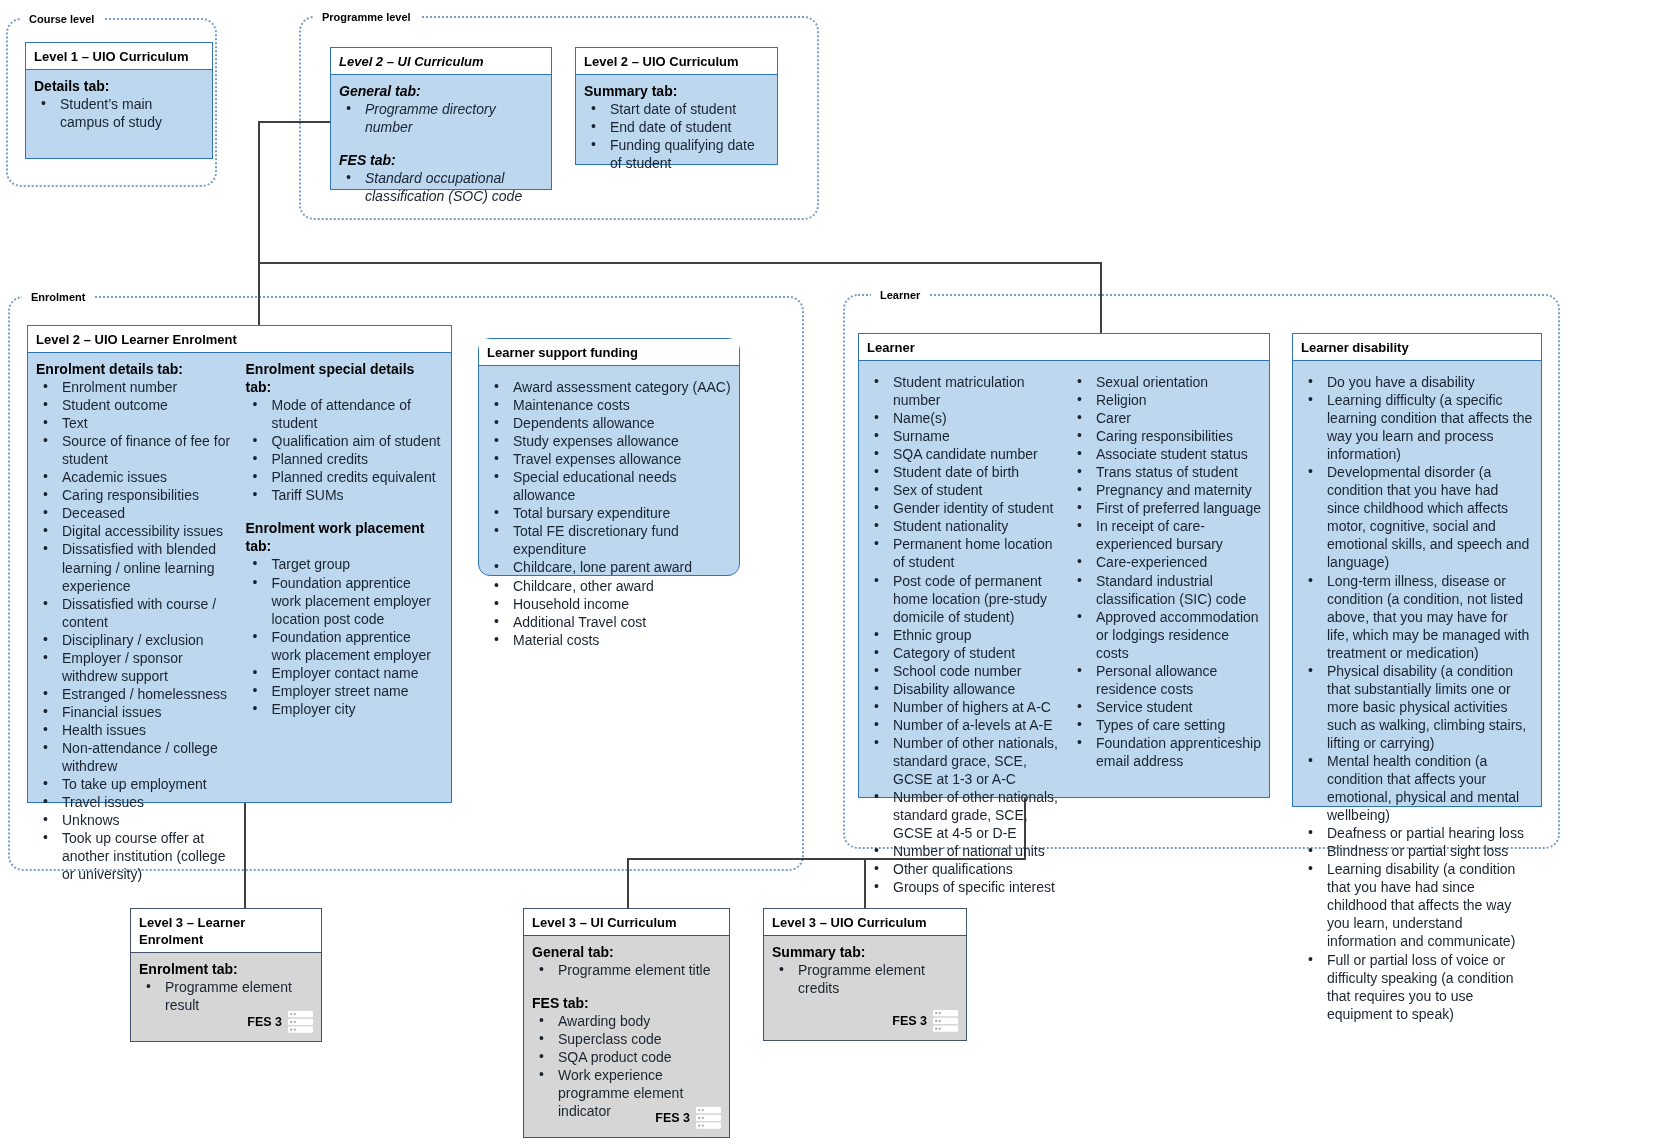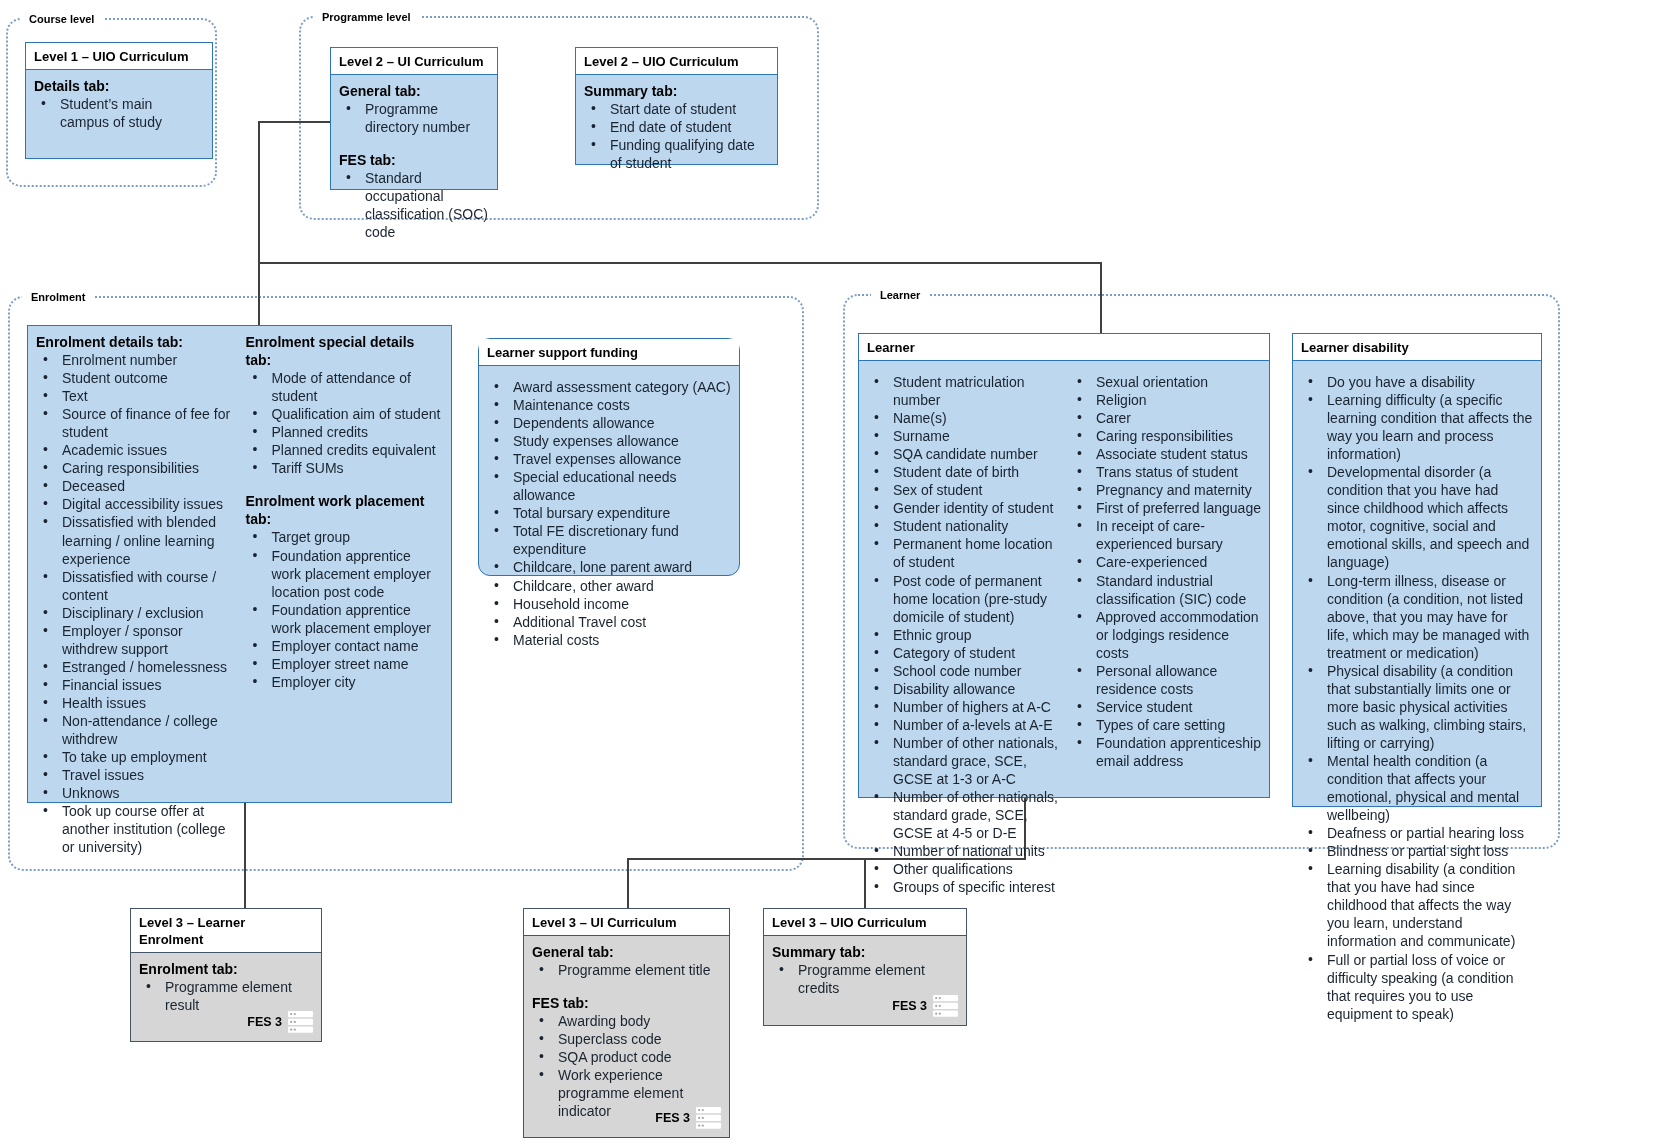--- a/index.html
+++ b/index.html
@@ -68,21 +68,21 @@
   <div class="box" style="left:25px;top:42px;width:188px;height:117px;">
     <div class="box-header">Level 1 – UIO Curriculum</div>
     <div class="box-body">
         <div class="sec-heading">Details tab:</div>
         <ul class="bullets">
           <li>Student’s main campus of study</li>
         </ul>
       </div>
   </div>
 
-  <div class="box" style="left:330px;top:47px;width:168px;height:143px;">
+  <div class="box" style="left:330px;top:47px;width:222px;height:143px;font-style:italic;">
     <div class="box-header">Level 2 – UI Curriculum</div>
     <div class="box-body">
         <div class="sec-heading">General tab:</div>
         <ul class="bullets">
           <li>Programme directory number</li>
         </ul>
         <div class="sec-heading">FES tab:</div>
         <ul class="bullets">
           <li>Standard occupational classification (SOC) code</li>
         </ul>
@@ -95,20 +95,21 @@
         <div class="sec-heading">Summary tab:</div>
         <ul class="bullets">
           <li>Start date of student</li>
           <li>End date of student</li>
           <li>Funding qualifying date of student</li>
         </ul>
       </div>
   </div>
 
   <div class="box" style="left:27px;top:325px;width:425px;height:478px;">
+    <div class="box-header">Level 2 – UIO Learner Enrolment</div>
     <div class="box-body two-col">
       <div class="col">
           <div class="sec-heading">Enrolment details tab:</div>
           <ul class="bullets">
             <li>Enrolment number</li>
             <li>Student outcome</li>
             <li>Text</li>
             <li>Source of finance of fee for student</li>
             <li>Academic issues</li>
             <li>Caring responsibilities</li>
@@ -300,21 +301,21 @@
               <circle cx="3.2" cy="10.9" r="1.1"></circle>
               <circle cx="6.8" cy="10.9" r="1.1"></circle>
               <circle cx="3.2" cy="18.7" r="1.1"></circle>
               <circle cx="6.8" cy="18.7" r="1.1"></circle>
             </g>
         </svg>
       </span>
     </div>
   </div>
 
-  <div class="box gray" style="left:763px;top:908px;width:204px;height:118px;">
+  <div class="box gray" style="left:763px;top:908px;width:204px;height:133px;">
     <div class="box-header">Level 3 – UIO Curriculum</div>
     <div class="box-body">
         <div class="sec-heading">Summary tab:</div>
         <ul class="bullets">
           <li>Programme element credits</li>
         </ul>
       </div>
     <div class="fes-badge">
       <span>FES 3</span>
       <span>

